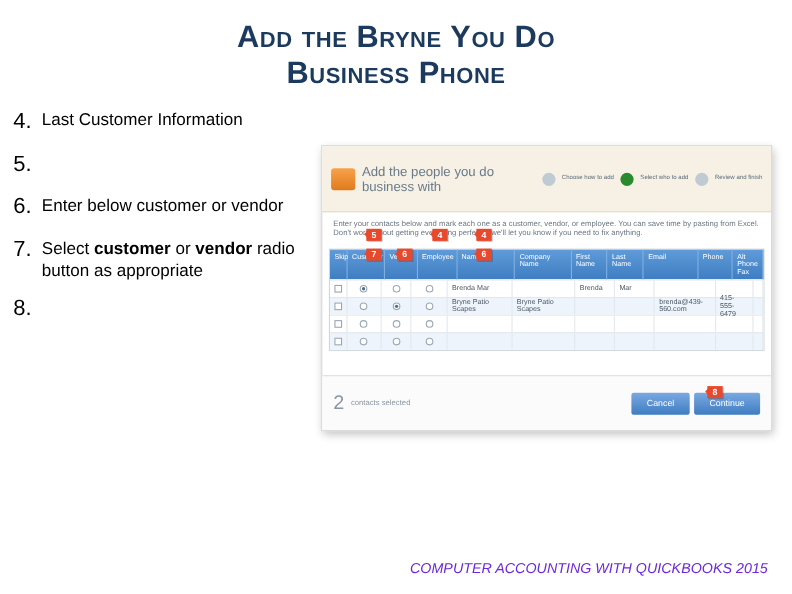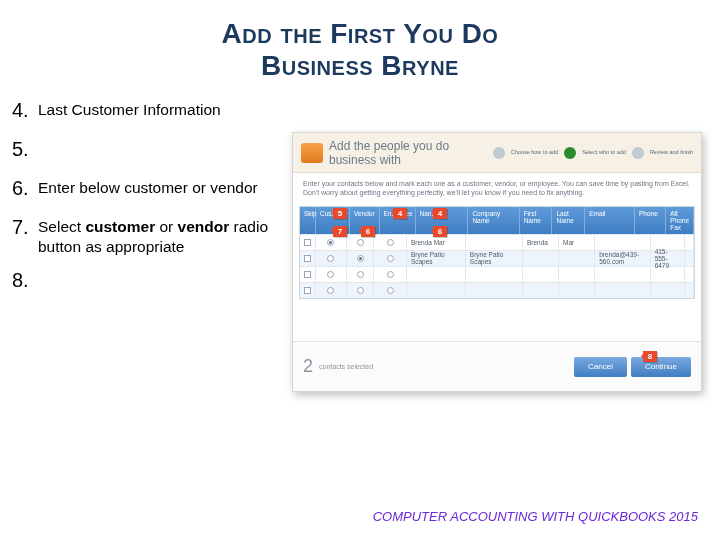--- a/index.html
+++ b/index.html
@@ -54,21 +54,21 @@
     position: absolute;
     top: 32px;
     left: 0;
     right: 6px;
     height: 260px;
     background: #fff;
     border: 1px solid #d5d5d5;
     box-shadow: 2px 3px 8px rgba(0,0,0,0.25);
   }
   .panel-head {
-    height: 40px;
+    height: 60px;
     background: #f6f1e4;
     border-bottom: 1px solid #e0dac8;
     display: flex;
     align-items: center;
     padding: 12px 8px;
     gap: 6px;
   }
   .panel-icon {
     width: 22px; height: 20px;
     background: linear-gradient(#f9a24a,#e07a1e);
@@ -174,22 +174,22 @@
   }
   .footer-note {
     position:absolute; right: 22px; bottom: 16px;
     font-style: italic; font-size: 13px; color:#6d28d9;
   }
 </style>
 </head>
 <body>
 
 <div class="title">
-  <div>Add the First You Do</div>
-  <div>Business Bryne</div>
+  <div>Add the Bryne You Do</div>
+  <div>Business Phone</div>
 </div>
 
 <div class="content">
   <div class="steps">
 
     <div class="step">
       <div class="num">4.</div>
       <div class="txt">Last Customer Information</div>
     </div>
 

